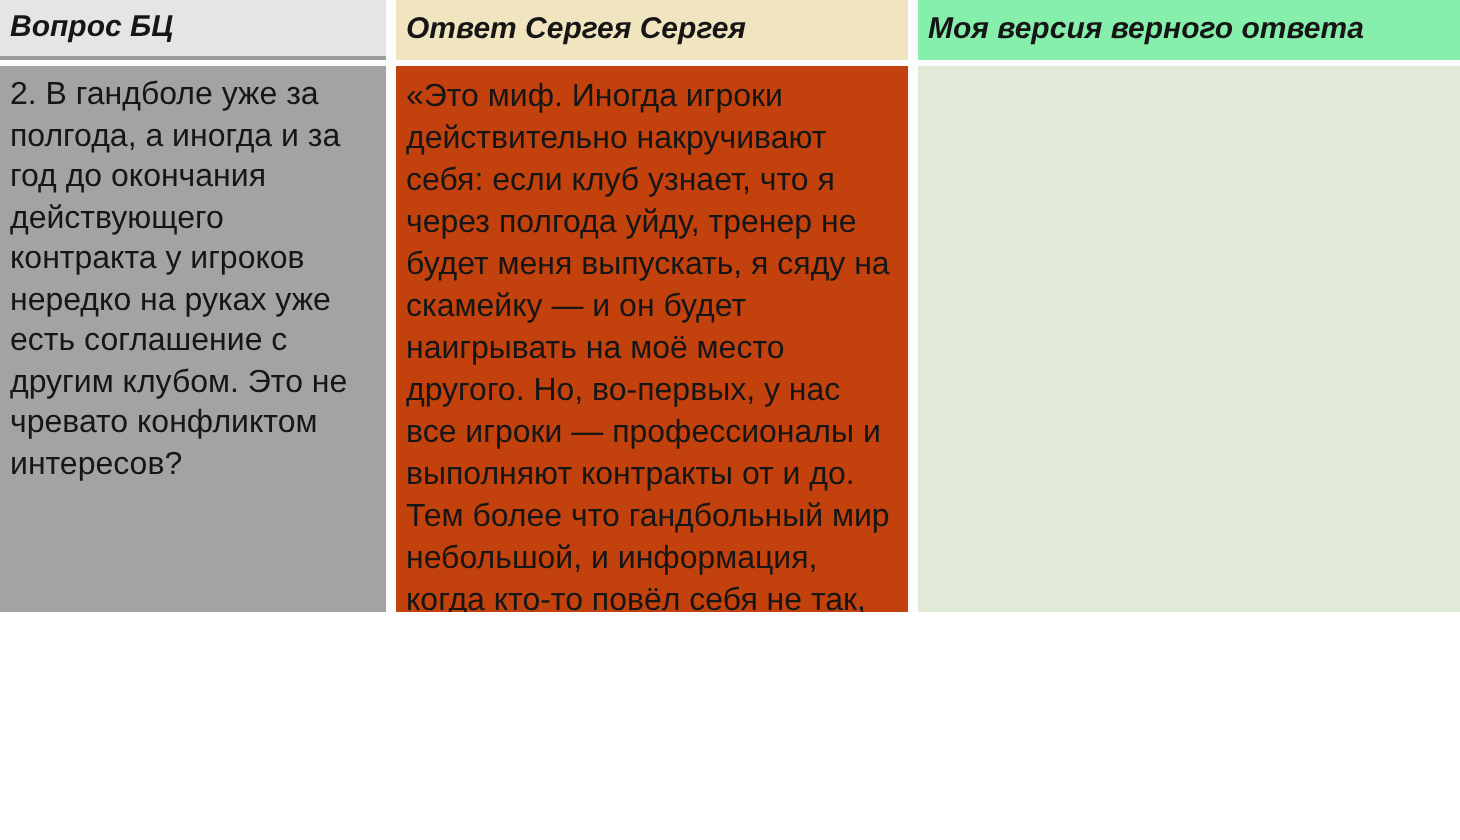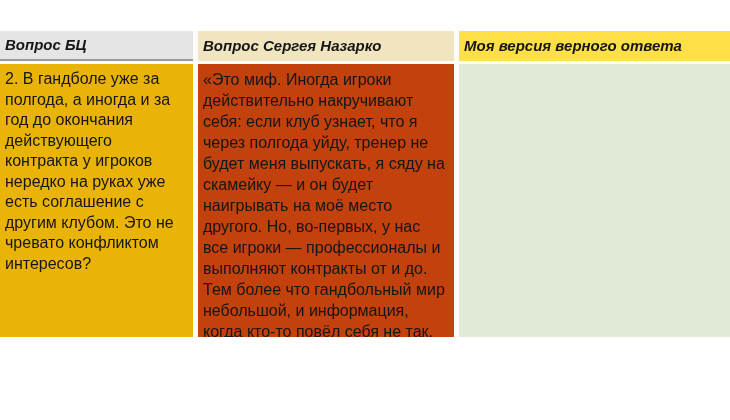--- a/index.html
+++ b/index.html
@@ -11,57 +11,56 @@
   .page {
     width: 730px;
     height: 306px;
     background: #fcfcfc;
     overflow: hidden;
     display: grid;
     grid-template-columns: 193px 256px 1fr;
     grid-template-rows: 30px 1fr;
     column-gap: 5px;
     row-gap: 3px;
-    margin-top: 31px;
   }
   .cell { overflow: hidden; }
   .head {
     font-style: italic;
     font-weight: 700;
     font-size: 15px;
     display: flex;
     align-items: center;
     padding: 0 6px 2px 5px;
     white-space: nowrap;
   }
   .head-q {
     background: #e5e5e5;
     border-bottom: 2px solid #9c9c9c;
   }
   .head-a { background: #f1e5bf; }
-  .head-v { background: #fde047; }
+  .head-v { background: #86efac; }
   .body-cell {
     font-size: 16px;
     line-height: 21px;
     padding: 5px 6px 6px 5px;
   }
   .body-q {
-    background: #eab308;
+    background: #a3a3a3;
     line-height: 20.5px;
   }
   .body-a { background: #c2410c; }
   .body-v { background: #e0ead6; }
   .body-cell p + p { margin-top: 9px; }
 </style>
 </head>
 <body>
 
 <div class="page">
   <div class="cell head head-q">Вопрос БЦ</div>
-  <div class="cell head head-a">Вопрос Сергея Назарко</div>
+  <div class="cell head head-a">Ответ Сергея Сергея</div>
   <div class="cell head head-v">Моя версия верного ответа</div>
 
   <div class="cell body-cell body-q">
     <p>2. В гандболе уже за полгода, а иногда и за год до окончания действующего контракта у игроков нередко на руках уже есть соглашение с другим клубом. Это не чревато конфликтом интересов?</p>
   </div>
 
   <div class="cell body-cell body-a">
     <p>«Это миф. Иногда игроки действительно накручивают себя: если клуб узнает, что я через полгода уйду, тренер не будет меня выпускать, я сяду на скамейку — и он будет наигрывать на моё место другого. Но, во-первых, у нас все игроки — профессионалы и выполняют контракты от и до. Тем более что гандбольный мир небольшой, и информация, когда кто-то повёл себя не так, просачивается очень быстро. Во-вторых, клубу так же нужно время, чтобы найти на освобождающуюся позицию замену».</p>
   </div>
 

